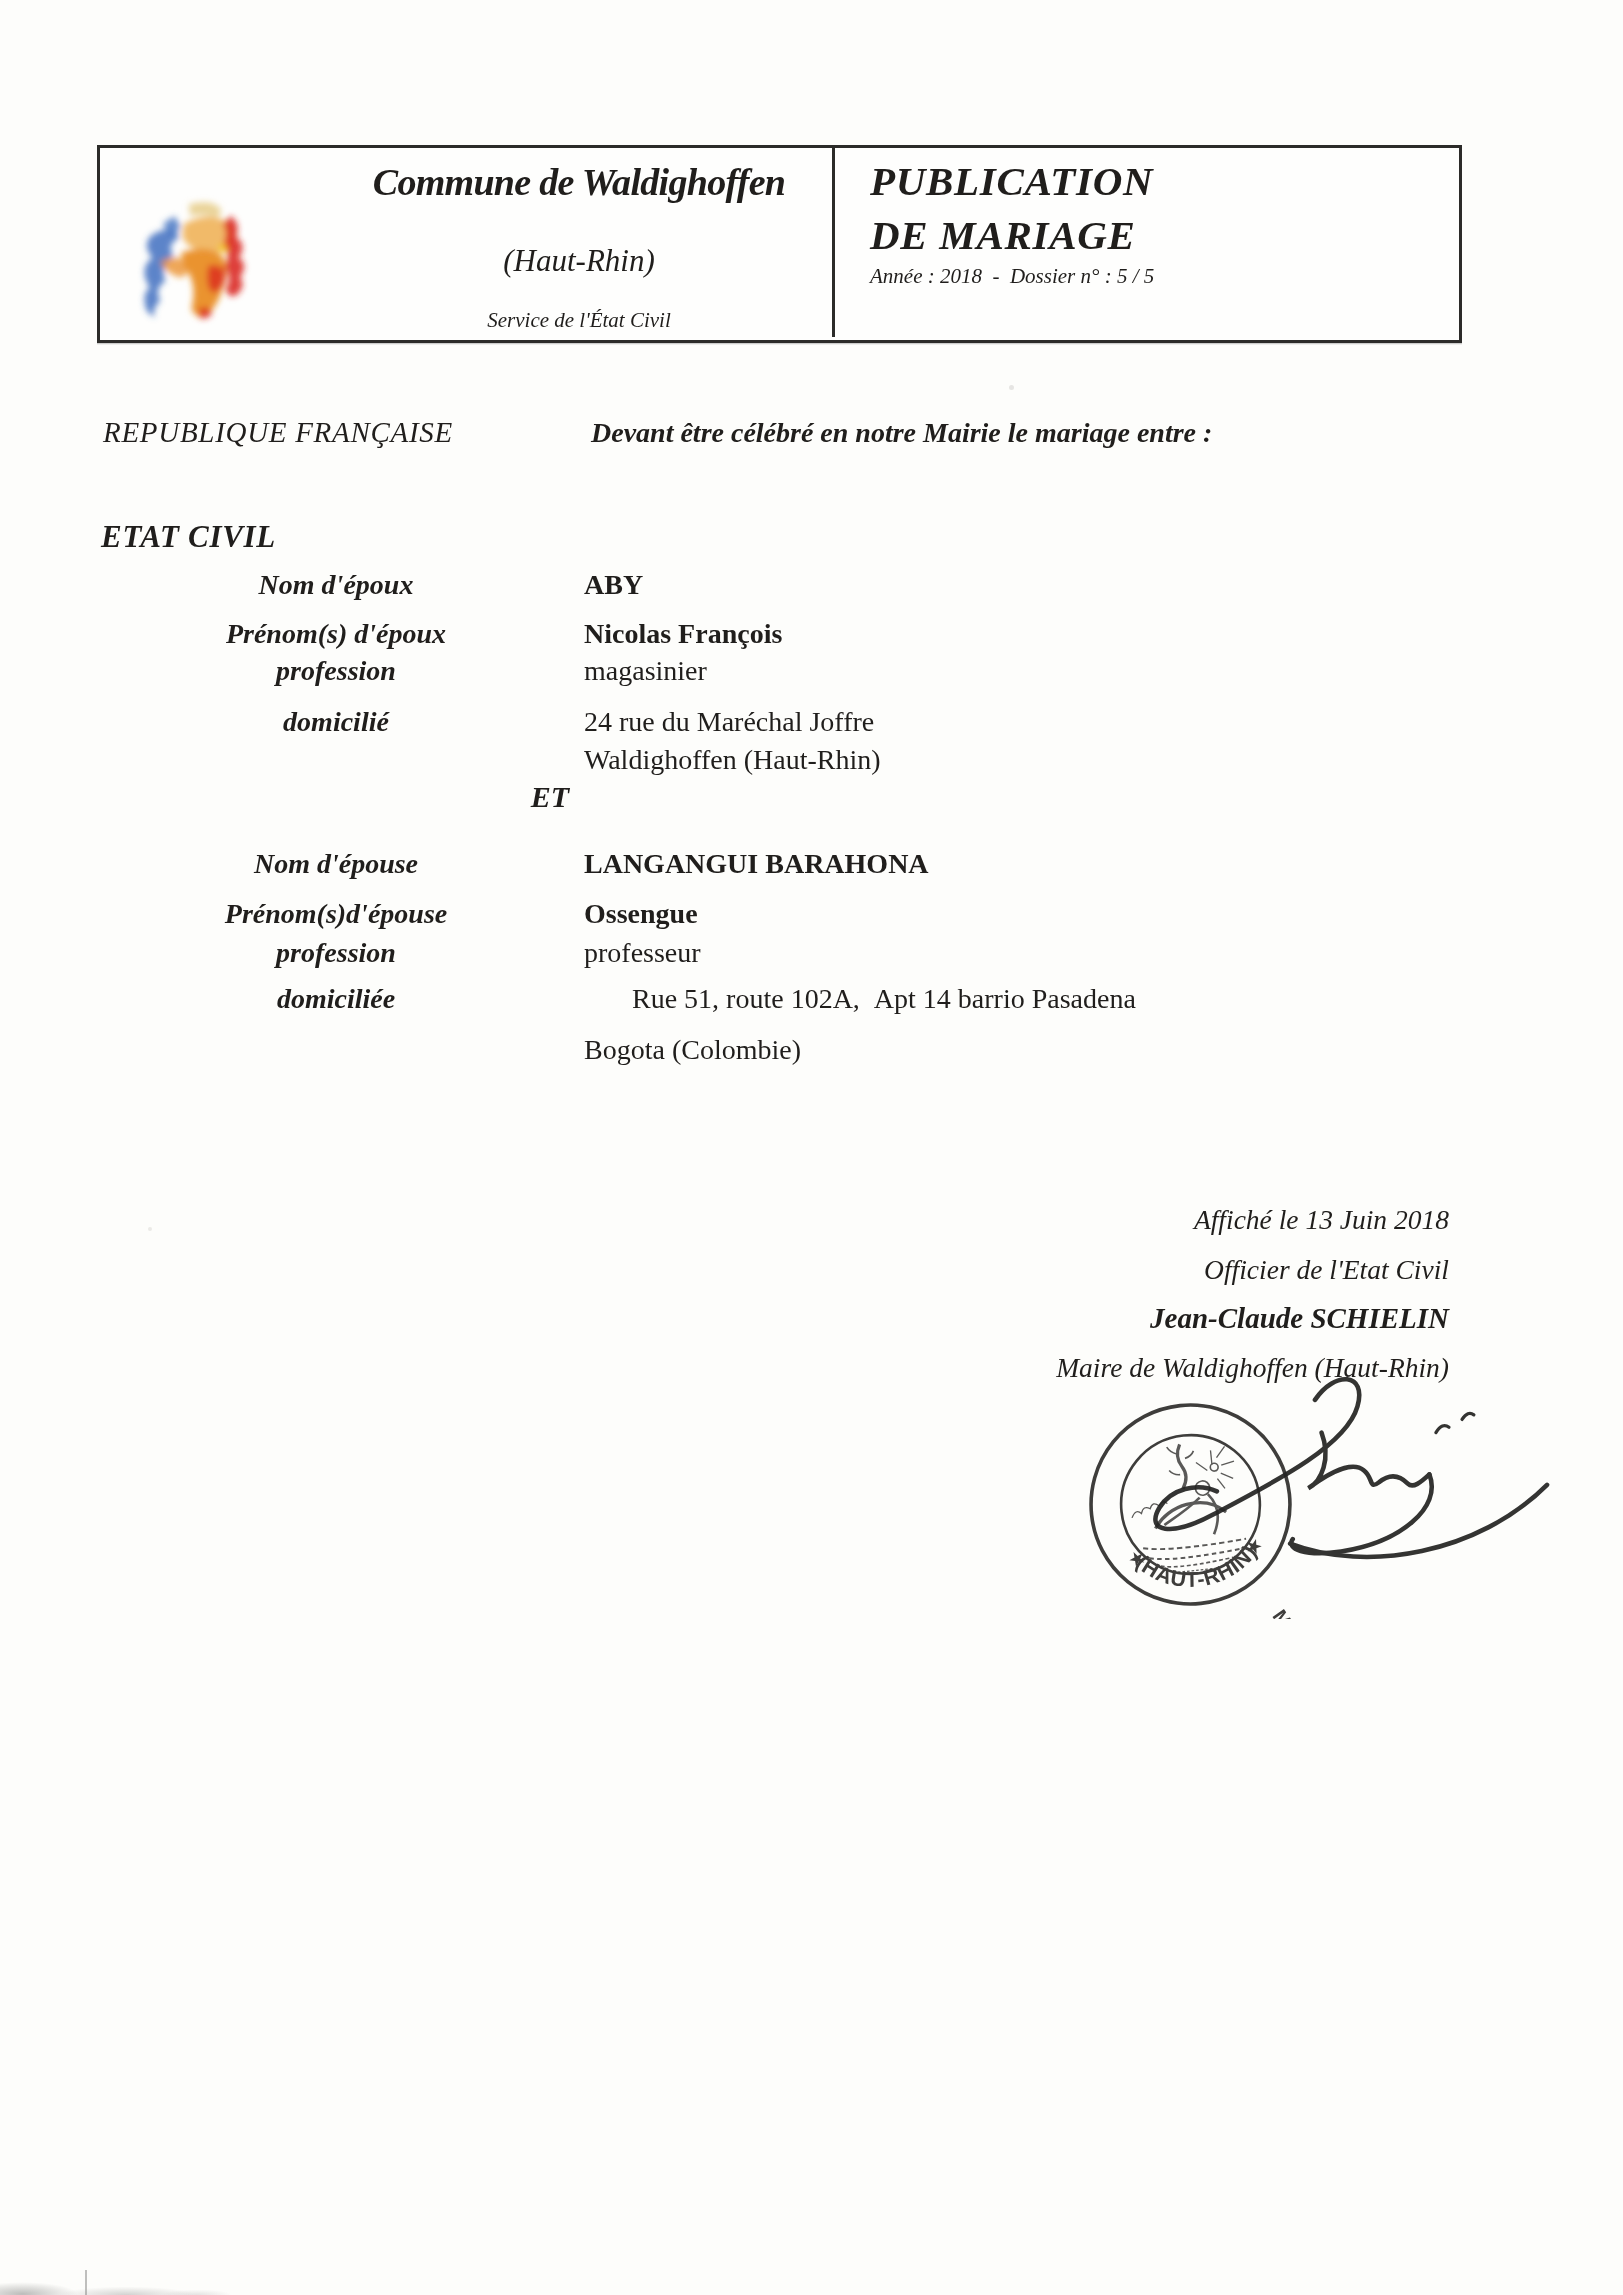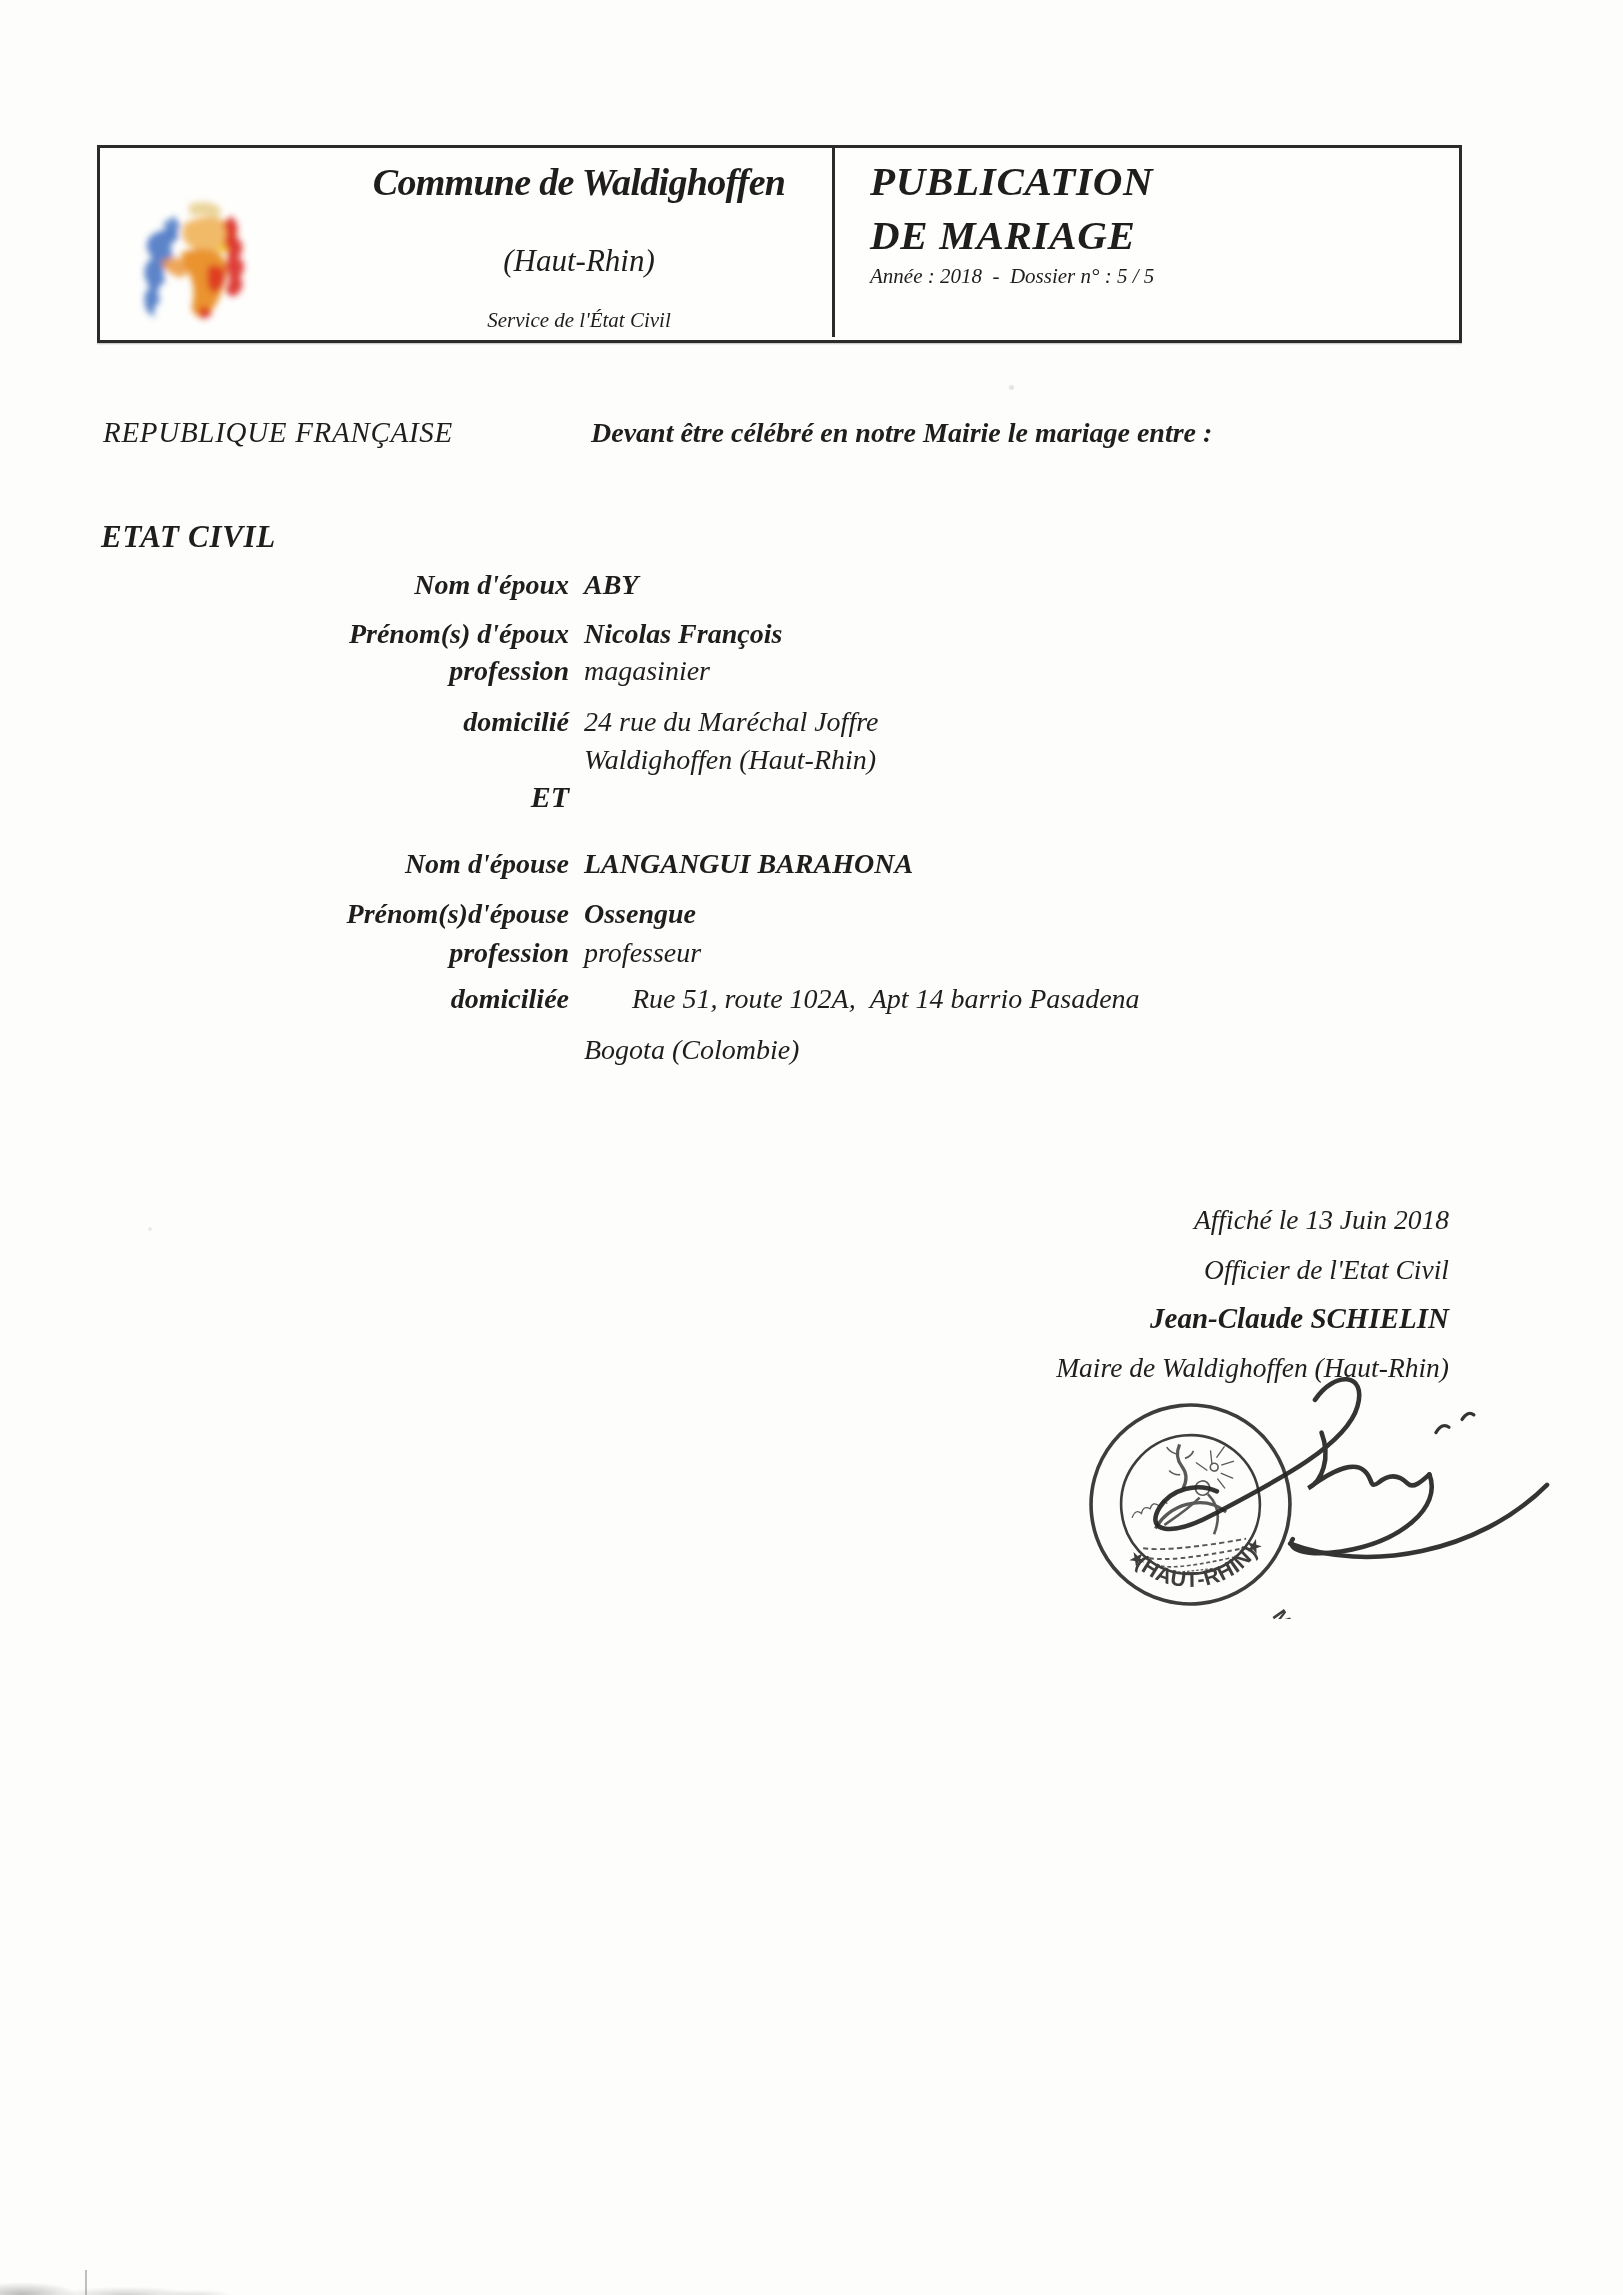--- a/index.html
+++ b/index.html
@@ -31,22 +31,22 @@
   .commune-service{top:308px;font-size:21px;}
   .pub-col{left:870px;width:576px;text-align:left;}
   .pub-line1{top:157px;font-size:41px;letter-spacing:0.7px;}
   .pub-line2{top:211px;font-size:41px;letter-spacing:0.7px;}
   .pub-meta{top:264px;font-size:21px;}
   
   .republic{top:416px;left:103px;font-size:29px;letter-spacing:0.7px;}
   .lead{top:417px;left:591px;font-size:28px;}
   .section-title{top:519px;left:101px;font-size:31px;letter-spacing:0.7px;}
   
-  .row-label{left:103px;width:466px;text-align:right;font-size:28px;font-weight:bold;font-style:italic;}
-  .row-value{left:584px;width:916px;font-size:28px;font-style:italic;}
+  .row-label{left:103px;width:466px;text-align:center;font-size:28px;font-weight:bold;font-style:italic;}
+  .row-value{left:584px;width:916px;font-size:28px;}
   .conj{left:103px;width:466px;text-align:right;font-size:30px;font-weight:bold;font-style:italic;}
   
   .signoff{right:174px;width:589px;text-align:right;font-size:27.5px;font-style:italic;}
   .signoff-name{font-size:29px;font-weight:bold;}
   
   .speck{border-radius:50%;background:#cfcecb;}
   .bottom-smudge{
     top:2275px;left:0;width:281px;height:20px;
     background:
       radial-gradient(ellipse 79px 17px at 8% 95%, rgba(110,110,108,.45), transparent 70%),

